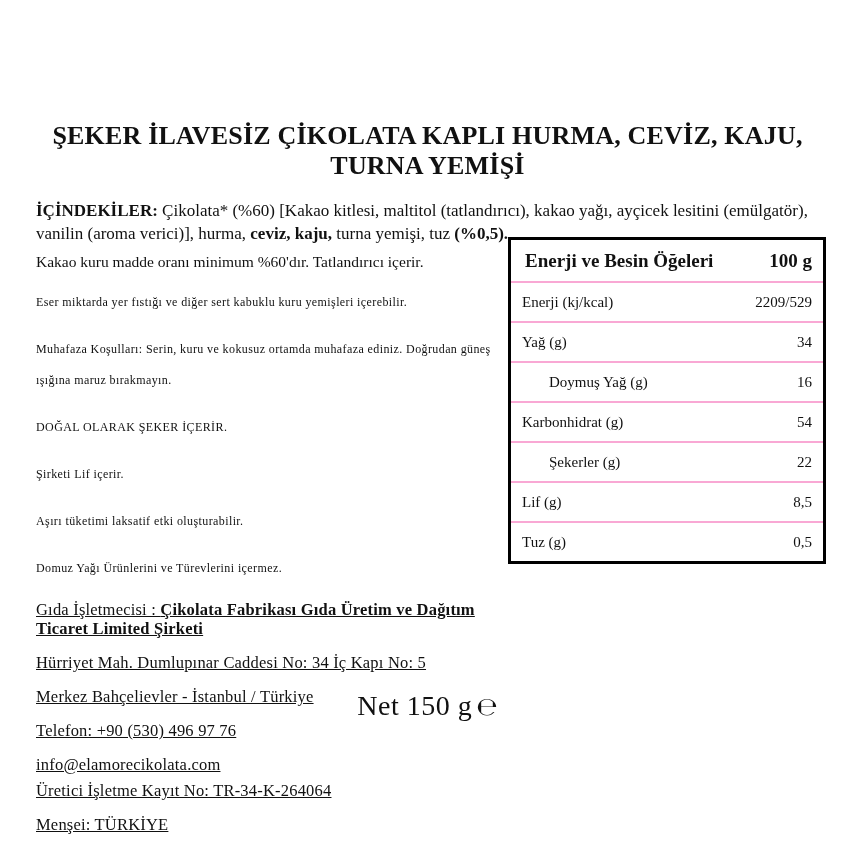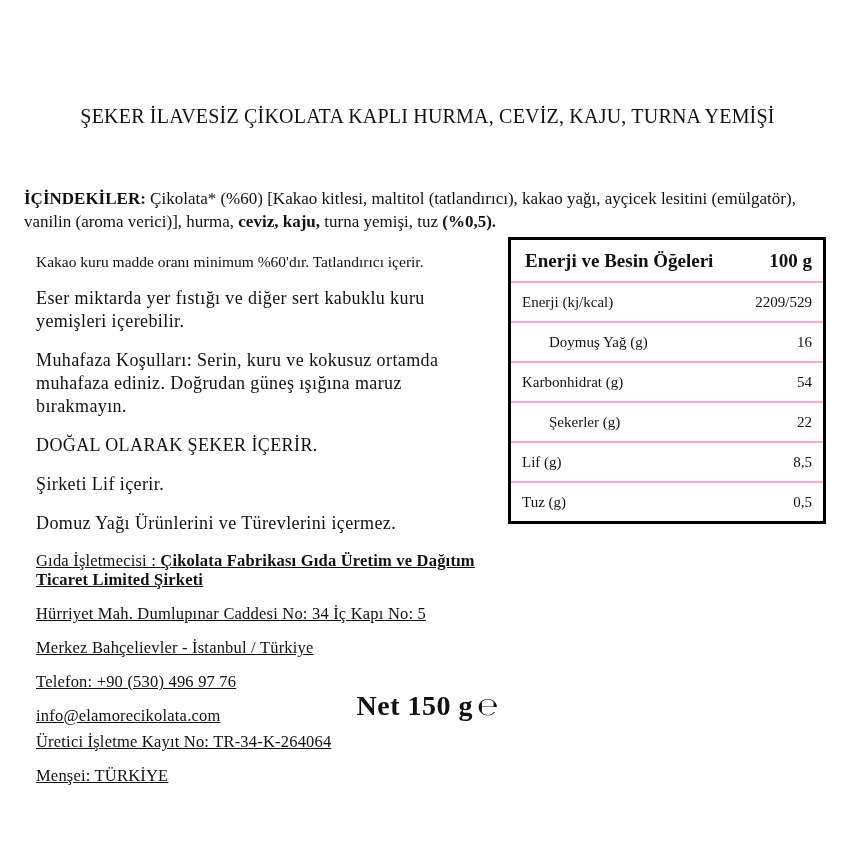--- a/index.html
+++ b/index.html
@@ -7,44 +7,44 @@
     position:relative;
     width:855px;height:855px;
     background:#ffffff;
     color:#111111;
     font-family:"Liberation Serif","DejaVu Serif",serif;
     overflow:hidden;
   }
   .b{font-weight:bold;}
   .title{
     position:absolute;top:105px;left:0;right:0;
-    margin:0;
+    margin:16px;
     text-align:center;
-    font-size:20px;
-    font-weight:normal;
+    font-size:26px;
+    font-weight:bold;
     letter-spacing:0.2px;
   }
   .ingredients{
     position:absolute;top:183px;left:20px;width:818px;
-    margin:4px;
+    margin:16px;
     font-size:17px;
     line-height:23px;
   }
   .left-col{
     position:absolute;top:236px;left:20px;width:492px;
   }
   .left-col p{margin:16px;}
   .note-small{
     font-size:15.5px;
     line-height:19px;
     margin-bottom:7px !important;
   }
   .note{
-    font-size:18px;
-    line-height:23px;
+    font-size:12px;
+    line-height:31px;
     letter-spacing:0.4px;
     margin-bottom:4px !important;
   }
   .note.gap{margin-bottom:10px !important;}
   .company{
     font-size:16.5px;
     line-height:18px;
     letter-spacing:0.2px;
     margin-bottom:4px !important;
     text-decoration:underline;
@@ -76,21 +76,21 @@
   table.nutrition th.val, table.nutrition td.val{
     text-align:right;
     padding-left:0;
   }
   table.nutrition td.indent{padding-left:38px;}
   .net{
     position:absolute;top:690px;left:0;right:0;
     text-align:center;
     font-size:28px;
   }
-  .net .weight{font-weight:bold;letter-spacing:0.5px;}
+  .net .weight{font-weight:normal;letter-spacing:0.5px;}
   .net .esign{
     font-family:"DejaVu Sans",sans-serif;
     font-weight:normal;
     font-size:25px;
     margin-left:4px;
   }
 </style>
 </head>
 <body>
 
@@ -99,20 +99,21 @@
   <h1 class="title">ŞEKER İLAVESİZ ÇİKOLATA KAPLI HURMA, CEVİZ, KAJU, TURNA YEMİŞİ</h1>
 
   <p class="ingredients"><span class="b">İÇİNDEKİLER:</span><span> Çikolata* (%60) [Kakao kitlesi, maltitol (tatlandırıcı), kakao yağı, ayçicek lesitini (emülgatör), vanilin (aroma verici)], hurma, </span><span class="b">ceviz, kaju,</span><span> turna yemişi, tuz </span><span class="b">(%0,5).</span></p>
 
   <div class="left-col">
     <p class="note-small">Kakao kuru madde oranı minimum %60'dır. Tatlandırıcı içerir.</p>
     <p class="note">Eser miktarda yer fıstığı ve diğer sert kabuklu kuru yemişleri içerebilir.</p>
     <p class="note gap">Muhafaza Koşulları: Serin, kuru ve kokusuz ortamda muhafaza ediniz. Doğrudan güneş ışığına maruz bırakmayın.</p>
     <p class="note">DOĞAL OLARAK ŞEKER İÇERİR.</p>
     <p class="note">Şirketi Lif içerir.</p>
+    <p class="note">Aşırı tüketimi laksatif etki oluşturabilir.</p>
     <p class="note gap">Domuz Yağı Ürünlerini ve Türevlerini içermez.</p>
 
     <p class="company wide"><span>Gıda İşletmecisi : </span><span class="b">Çikolata Fabrikası Gıda Üretim ve Dağıtım Ticaret Limited Şirketi</span></p>
     <p class="company">Hürriyet Mah. Dumlupınar Caddesi No: 34 İç Kapı No: 5</p>
     <p class="company">Merkez Bahçelievler - İstanbul / Türkiye</p>
     <p class="company">Telefon: +90 (530) 496 97 76</p>
     <p class="company">info@elamorecikolata.com</p>
     <p class="company gap-top">Üretici İşletme Kayıt No: TR-34-K-264064</p>
     <p class="company">Menşei: TÜRKİYE</p>
   </div>
@@ -122,20 +123,24 @@
       <thead>
         <tr>
           <th>Enerji ve Besin Öğeleri</th>
           <th class="val">100 g</th>
         </tr>
       </thead>
       <tbody id="nutrition-body">
           <tr>
             <td>Enerji (kj/kcal)</td>
             <td class="val">2209/529</td>
+          </tr>
+          <tr>
+            <td>Yağ (g)</td>
+            <td class="val">34</td>
           </tr>
           <tr>
             <td class="indent">Doymuş Yağ (g)</td>
             <td class="val">16</td>
           </tr>
           <tr>
             <td>Karbonhidrat (g)</td>
             <td class="val">54</td>
           </tr>
           <tr>

